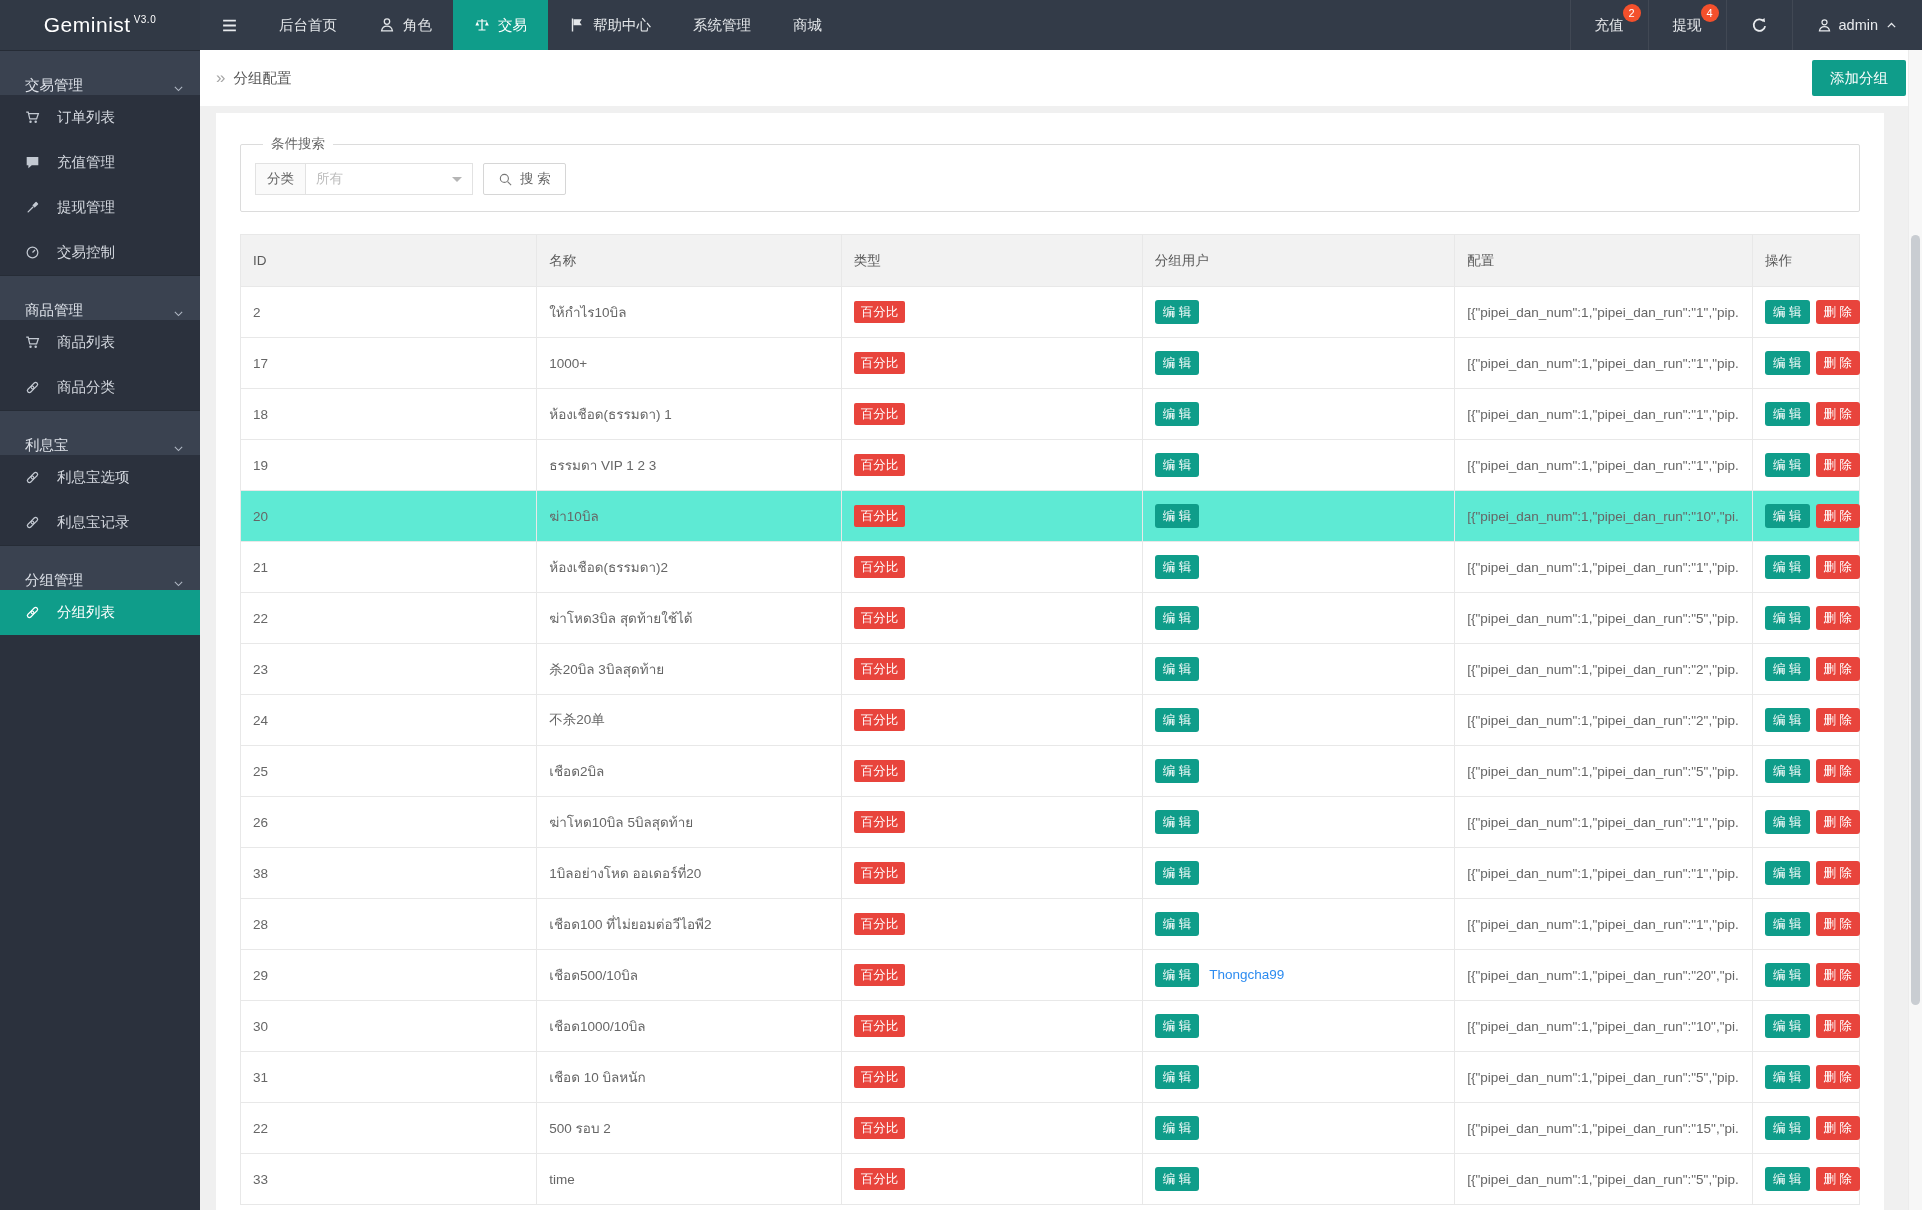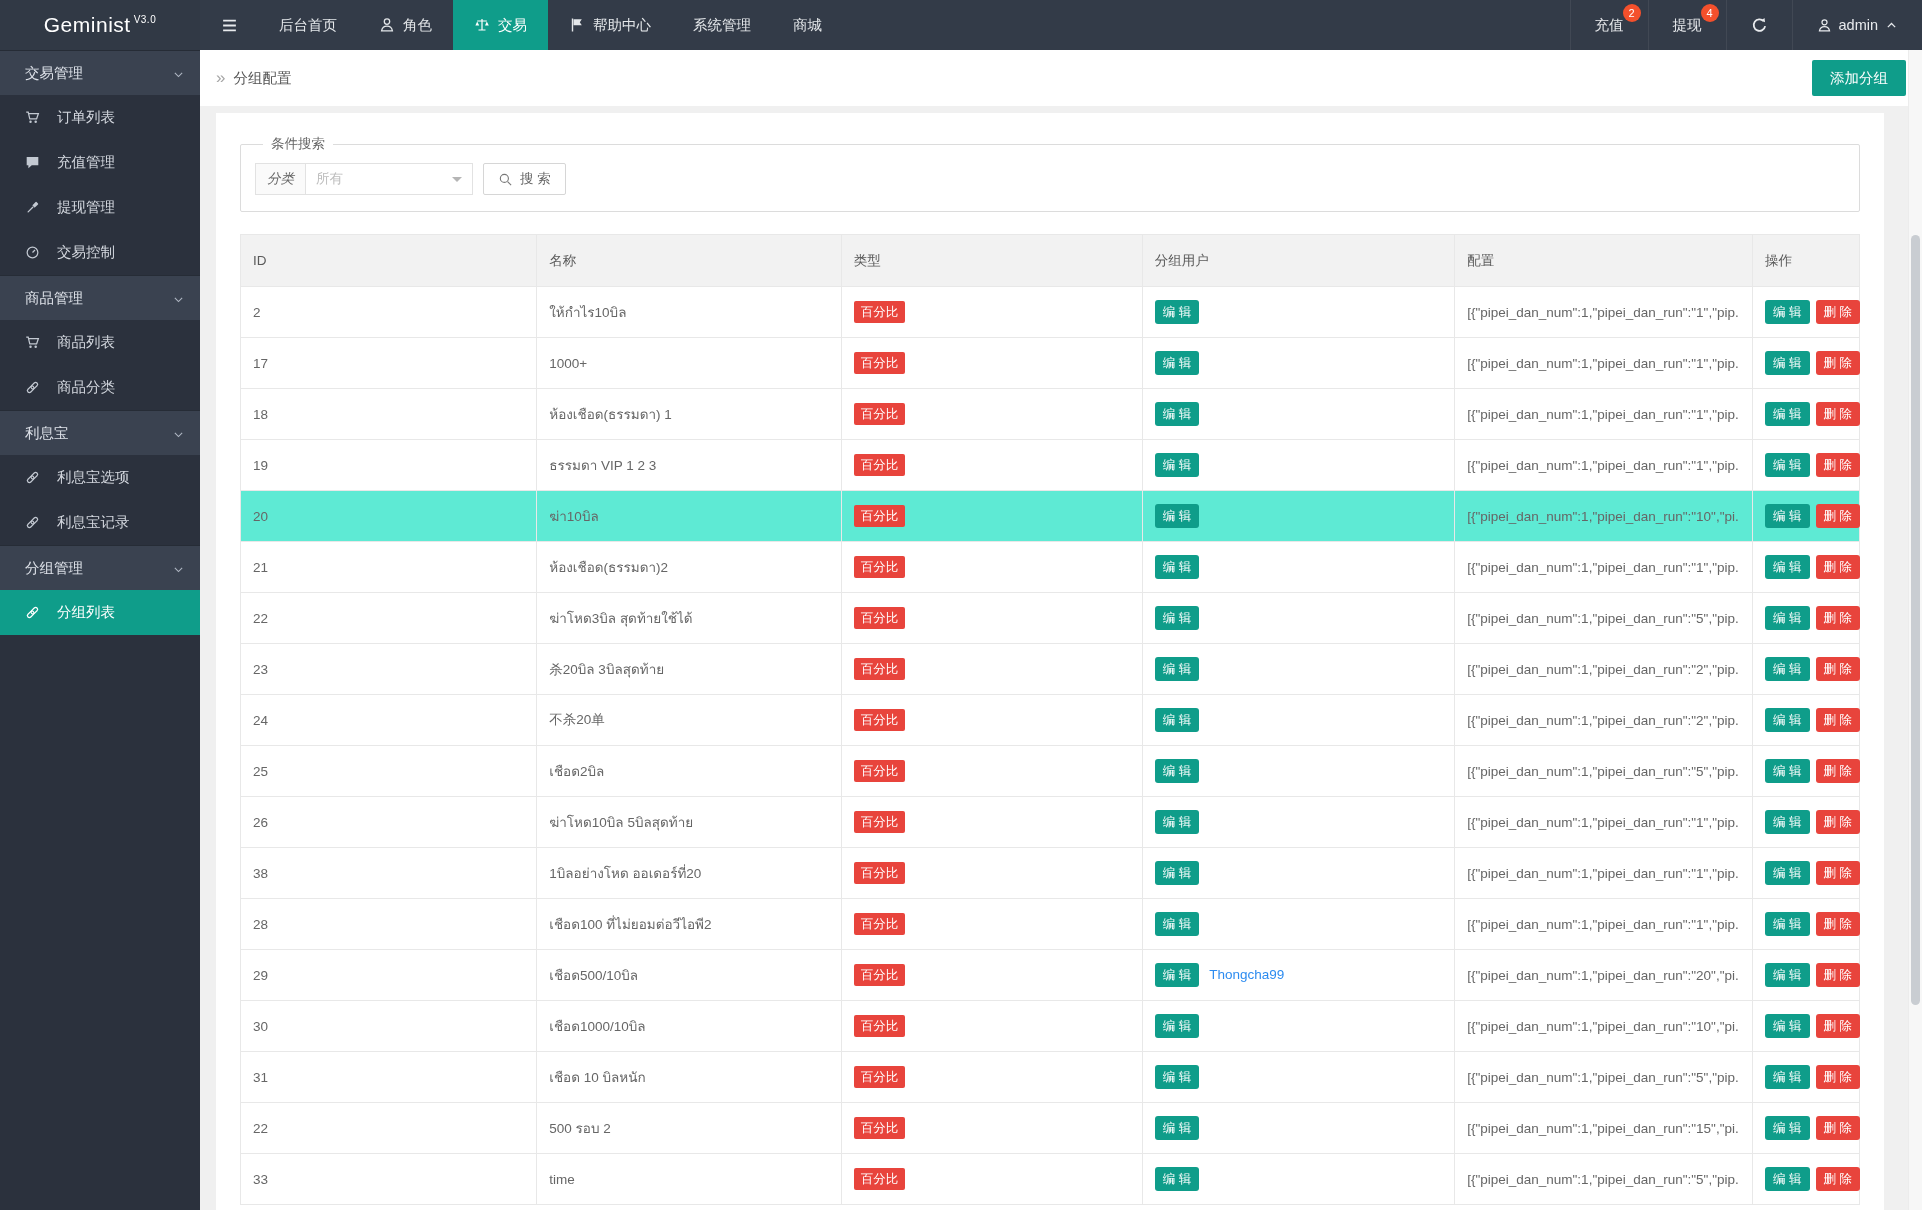--- a/index.html
+++ b/index.html
@@ -16,41 +16,41 @@
   .nav-item { display:flex; align-items:center; gap:8px; padding:0 21px; font-size:14.5px; color:#e4e7ea; cursor:pointer; white-space:nowrap; }
   .nav-item.active { background:#0f9d8a; color:#fff; }
   .nav-right { margin-left:auto; display:flex; align-items:stretch; }
   .nav-right-item { position:relative; display:flex; align-items:center; gap:7px; padding:0 24px; font-size:14.5px; border-left:1px solid rgba(255,255,255,.07); cursor:pointer; white-space:nowrap; }
   .num-badge { position:absolute; top:4px; right:7px; min-width:18px; height:18px; border-radius:9px; background:#f4502c; color:#fff; font-size:11px; display:flex; align-items:center; justify-content:center; padding:0 3px; }
   .icon { display:inline-block; vertical-align:middle; }
   .icon svg { display:block; }
 
   
   .sidebar { position:absolute; top:50px; left:0; bottom:0; width:200px; background:#2b313d; z-index:15; }
-  .side-group-title { height:45px; display:flex; align-items:center; padding:0 18px 0 25px; background:#3a4250; color:#dee2e9; font-size:14.5px; cursor:pointer; position:relative; border-top:1px solid #262c36; }
+  .side-group-title { height:45px; display:flex; align-items:flex-end; padding:0 18px 0 25px; background:#3a4250; color:#dee2e9; font-size:14.5px; cursor:pointer; position:relative; border-top:1px solid #262c36; }
   .side-group-title .chev { position:absolute; right:15px; color:#aeb6c2; }
   .side-item { height:45px; display:flex; align-items:center; gap:17px; padding:0 25px; color:#d4d8df; font-size:14.5px; background:#2b313d; cursor:pointer; }
   .side-item .icon { color:#c3c9d2; }
   .side-item.active { background:#0f9d8a; color:#fff; }
   .side-item.active .icon { color:#fff; }
 
   
   .main { position:absolute; left:200px; top:50px; right:0; bottom:0; }
   .breadcrumb-bar { height:56px; background:#fff; display:flex; align-items:center; padding:0 16px; }
   .crumb-arrow { color:#a5a5a5; font-size:17px; margin-right:8px; }
   .crumb-title { color:#555; font-size:14.5px; }
   .btn-add { margin-left:auto; margin-right:0; background:#0f9d8a; color:#fff; border:none; height:36px; padding:0 18px; font-size:14.5px; border-radius:2px; cursor:pointer; font-family:inherit; }
   .content { position:absolute; top:56px; left:0; right:0; bottom:0; background:#f0f0f0; padding:7px 38px 0 16px; }
   .card { background:#fff; height:100%; padding:22px 24px 0 24px; }
 
   fieldset.search-box { border:1px solid #dcdcdc; border-radius:2px; margin:0; padding:6px 14px 16px; }
   fieldset.search-box legend { font-size:13.5px; color:#666; padding:0 8px; margin-left:8px; }
   .filter-row { display:flex; align-items:center; gap:10px; margin-top:4px; }
   .input-group { display:flex; height:32px; }
-  .addon { display:flex; align-items:center; padding:0 11px; background:#fafafa; border:1px solid #e2e2e2; border-right:none; color:#666; font-size:13.5px;font-style:italic; }
+  .addon { display:flex; align-items:center; padding:0 11px; background:#fafafa; border:1px solid #e2e2e2; border-right:none; color:#666; font-size:13.5px; }
   .select { display:flex; align-items:center; justify-content:space-between; width:168px; border:1px solid #e2e2e2; background:#fff; padding:0 10px; cursor:pointer; }
   .select-value { color:#bdbdbd; font-size:13.5px; }
   .caret { width:0; height:0; border:5px solid transparent; border-top-color:#b5b5b5; margin-top:6px; }
   .btn-search { display:flex; align-items:center; gap:7px; height:32px; padding:0 14px; background:#fff; border:1px solid #d6d6d6; border-radius:2px; color:#666; font-size:13.5px; cursor:pointer; font-family:inherit; }
   .btn-search .icon { color:#777; }
 
   table.grid { width:100%; border-collapse:collapse; margin-top:22px; table-layout:fixed; }
   .grid th, .grid td { border:1px solid #e8e8e8; font-size:13.5px; color:#666; text-align:left; padding:0 12px; height:51px; font-weight:normal; }
   .grid th { background:#f2f2f2; color:#5a5a5a; height:52px; }
   tr.highlight td { background:#5eead4; }

